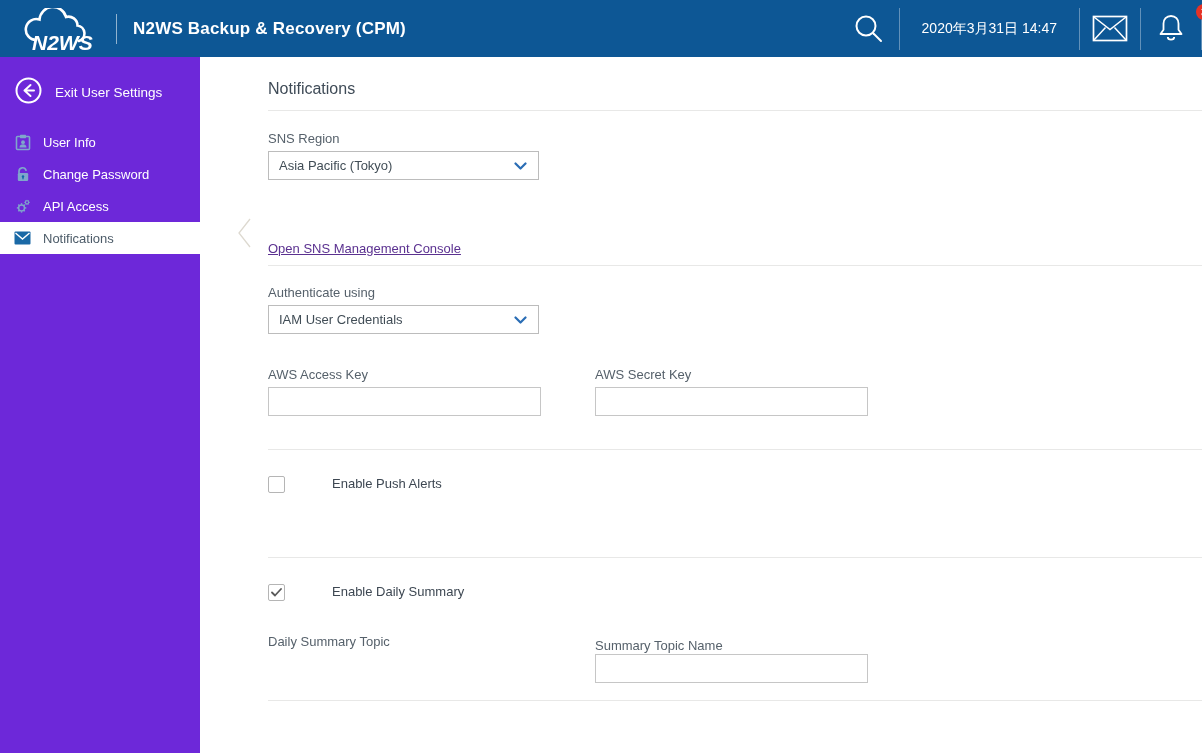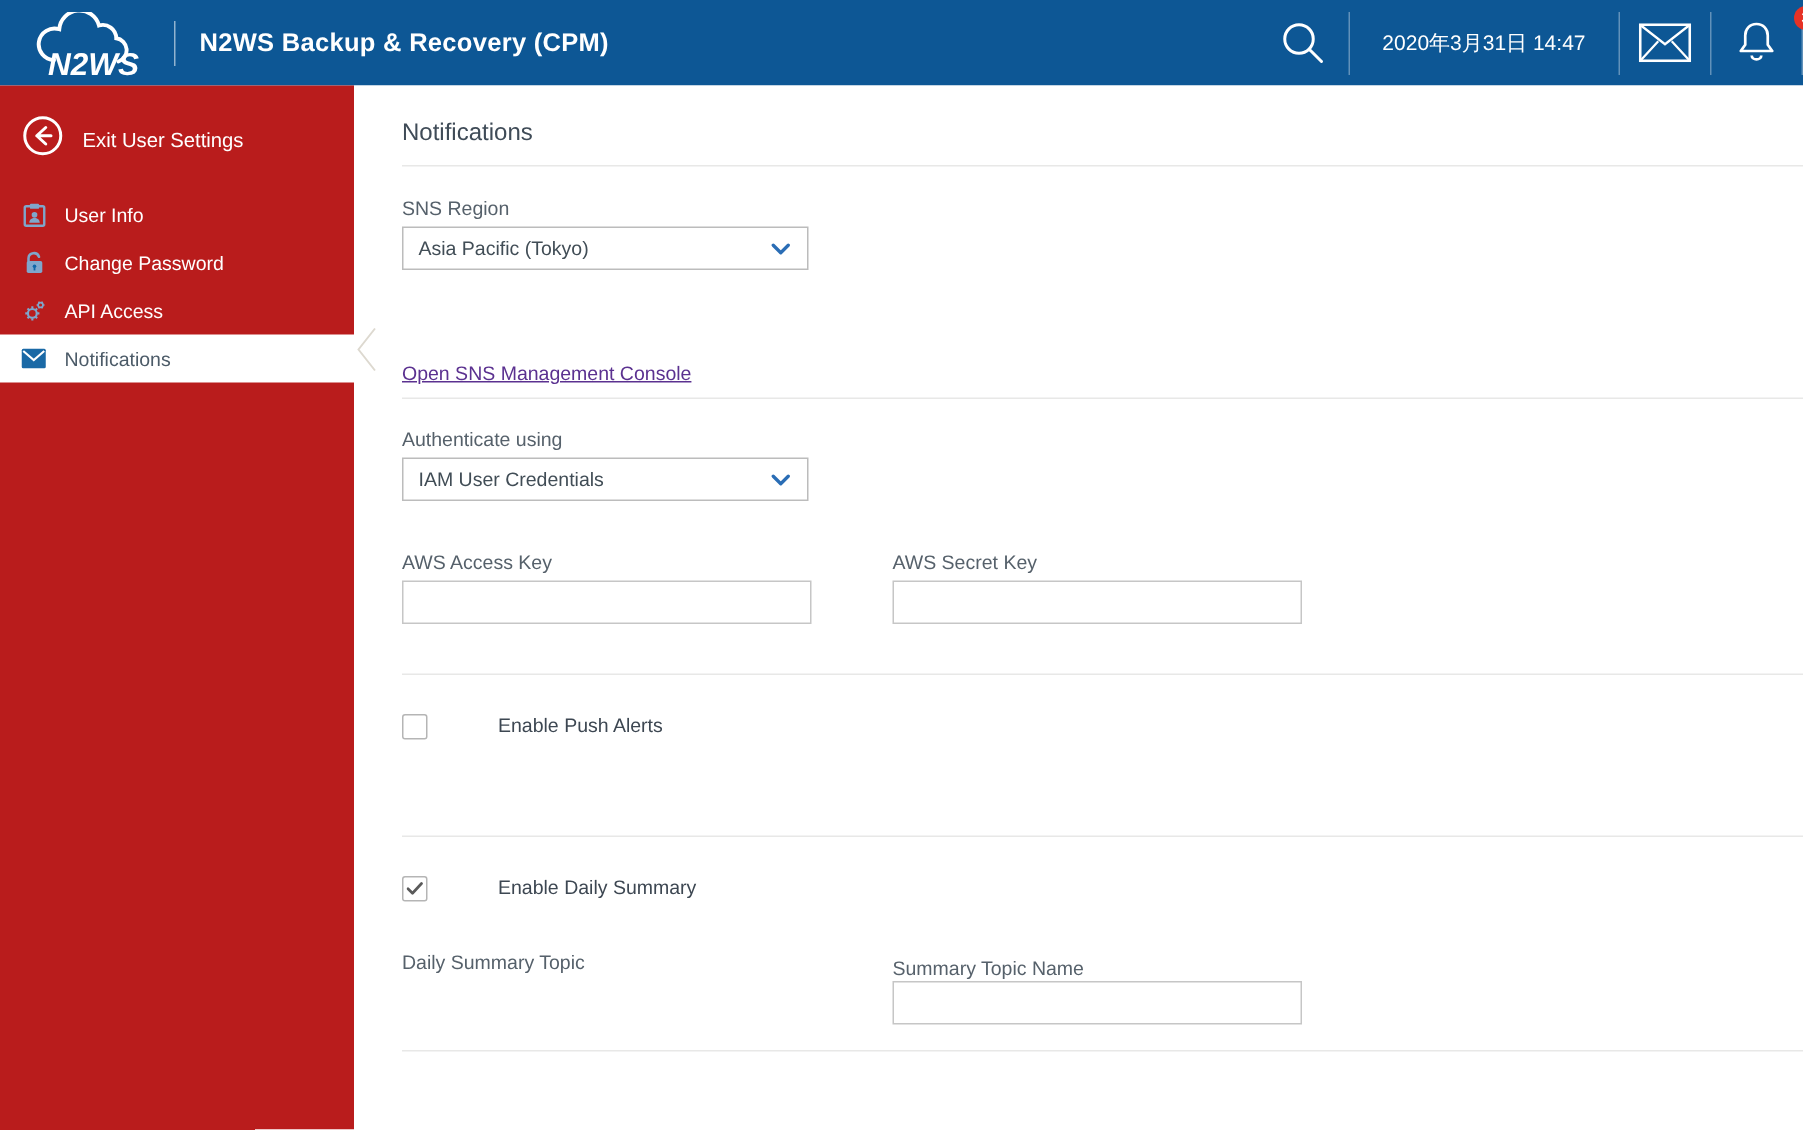--- a/index.html
+++ b/index.html
@@ -17,21 +17,21 @@
   .header-right { margin-left:auto; display:flex; align-items:center; height:100%; }
   .hicon { display:flex; align-items:center; justify-content:center; width:60px; cursor:pointer; }
   .hsep { width:1px; height:42px; background:rgba(255,255,255,0.35); }
   .hdatetime { font-size:14px; padding:0 22px; white-space:nowrap; }
   .bell-wrap { position:relative; }
   .badge { position:absolute; top:-9px; right:-11px; min-width:16px; height:16px; border-radius:8px;
            background:#e63226; color:#fff; font-size:10.5px; font-weight:bold;
            display:flex; align-items:center; justify-content:center; padding:0 3px; }
 
   
-  .sidebar { position:absolute; top:57px; left:0; width:236px; height:696px; background:#b91c1c; }
+  .sidebar { position:absolute; top:57px; left:0; width:200px; height:696px; background:#6d28d9; }
   .exit-row { display:flex; align-items:center; margin:20px 0 0 15px; cursor:pointer; }
   .exit-label { color:#fff; font-size:13.5px; margin-left:13px; }
   .nav { margin-top:18px; }
   .nav-item { display:flex; align-items:center; height:32px; padding-left:14px; cursor:pointer; color:#fff; }
   .nav-icon { width:17px; height:17px; display:flex; align-items:center; justify-content:center; color:#7fa6cb; }
   .nav-label { font-size:13px; margin-left:12px; }
   .nav-item.active { background:#fff; color:#4c5b68; }
   .nav-item.active .nav-icon { color:#1a69a6; }
 
   

